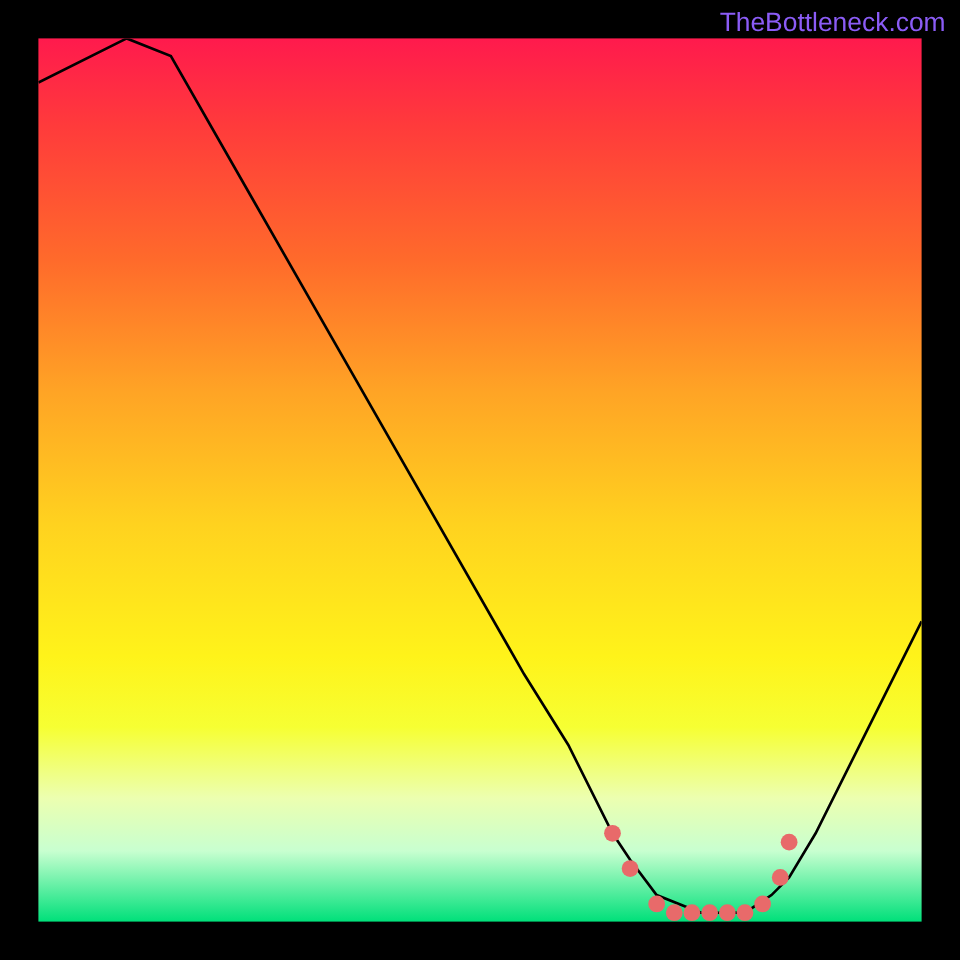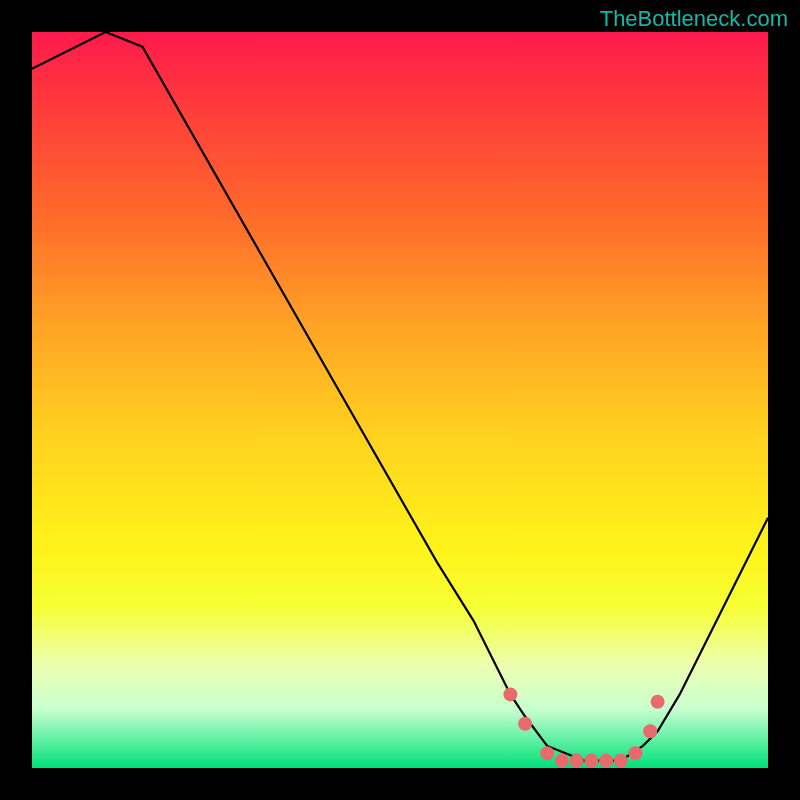--- a/index.html
+++ b/index.html
@@ -8,21 +8,21 @@
     height: 800px;
     background: #000;
     position: relative;
     overflow: hidden;
     font-family: Arial, sans-serif;
   }
   .watermark {
     position: absolute;
     top: 6px;
     right: 12px;
-    color: #14b8a6;
+    color: #8b5cf6;
     font-size: 22px;
     z-index: 10;
   }
   .plot-area {
     position: absolute;
     left: 32px;
     top: 32px;
     width: 736px;
     height: 736px;
     background: linear-gradient(to bottom,

